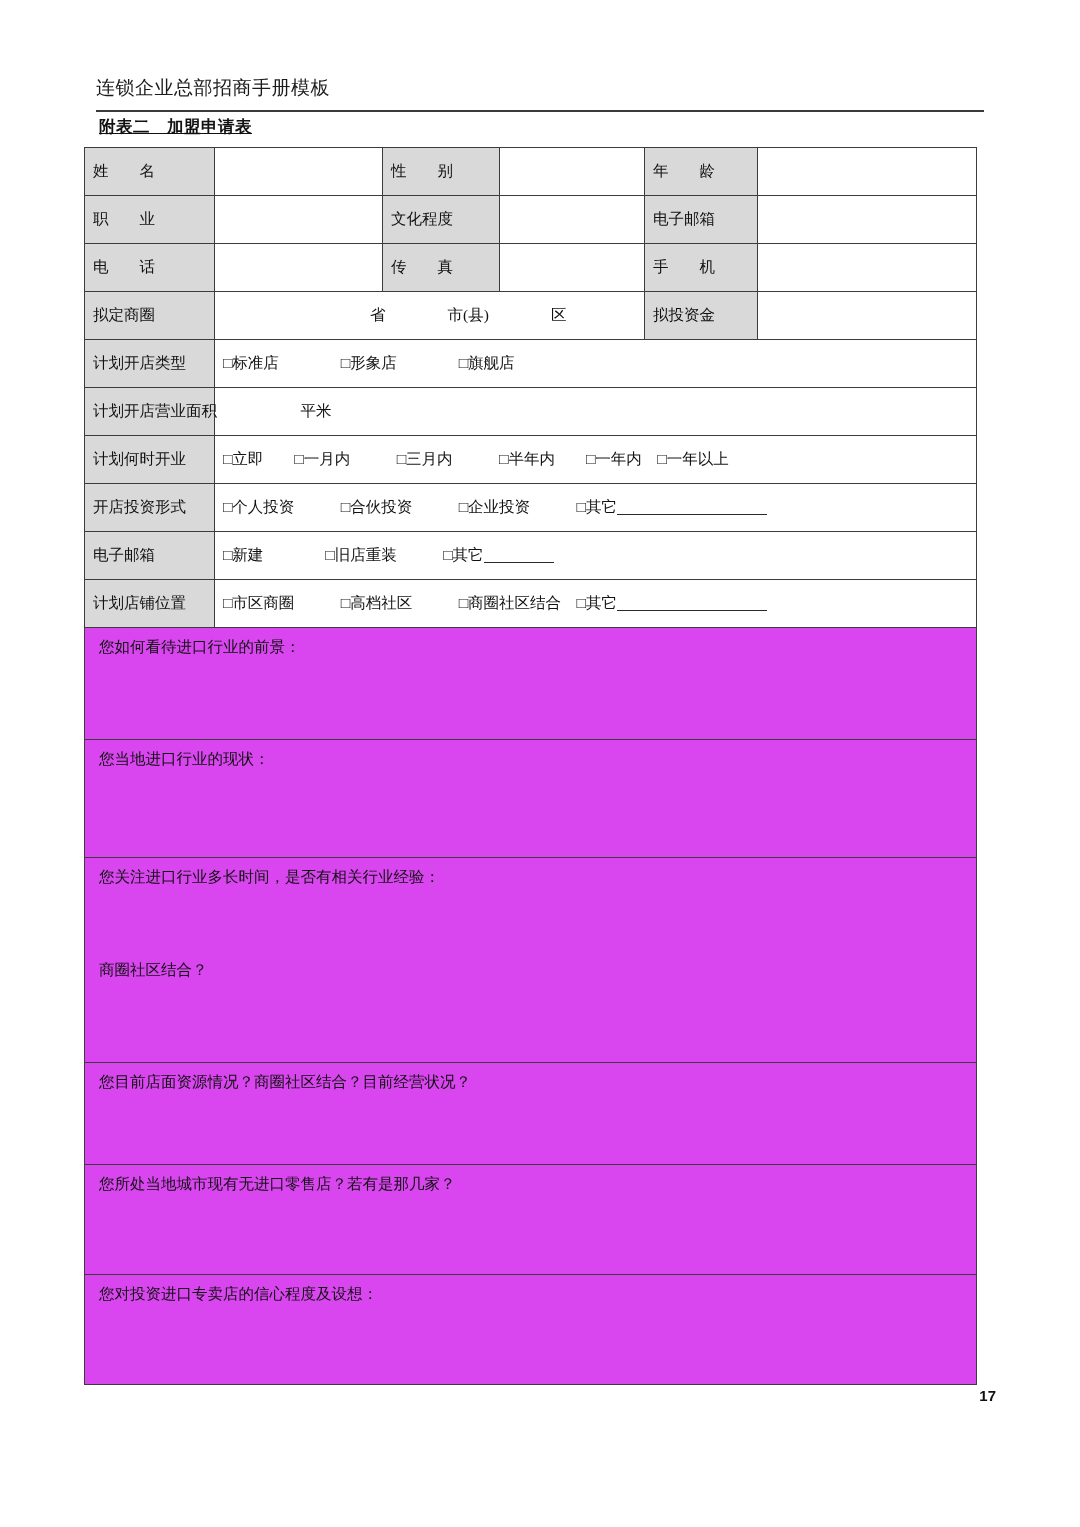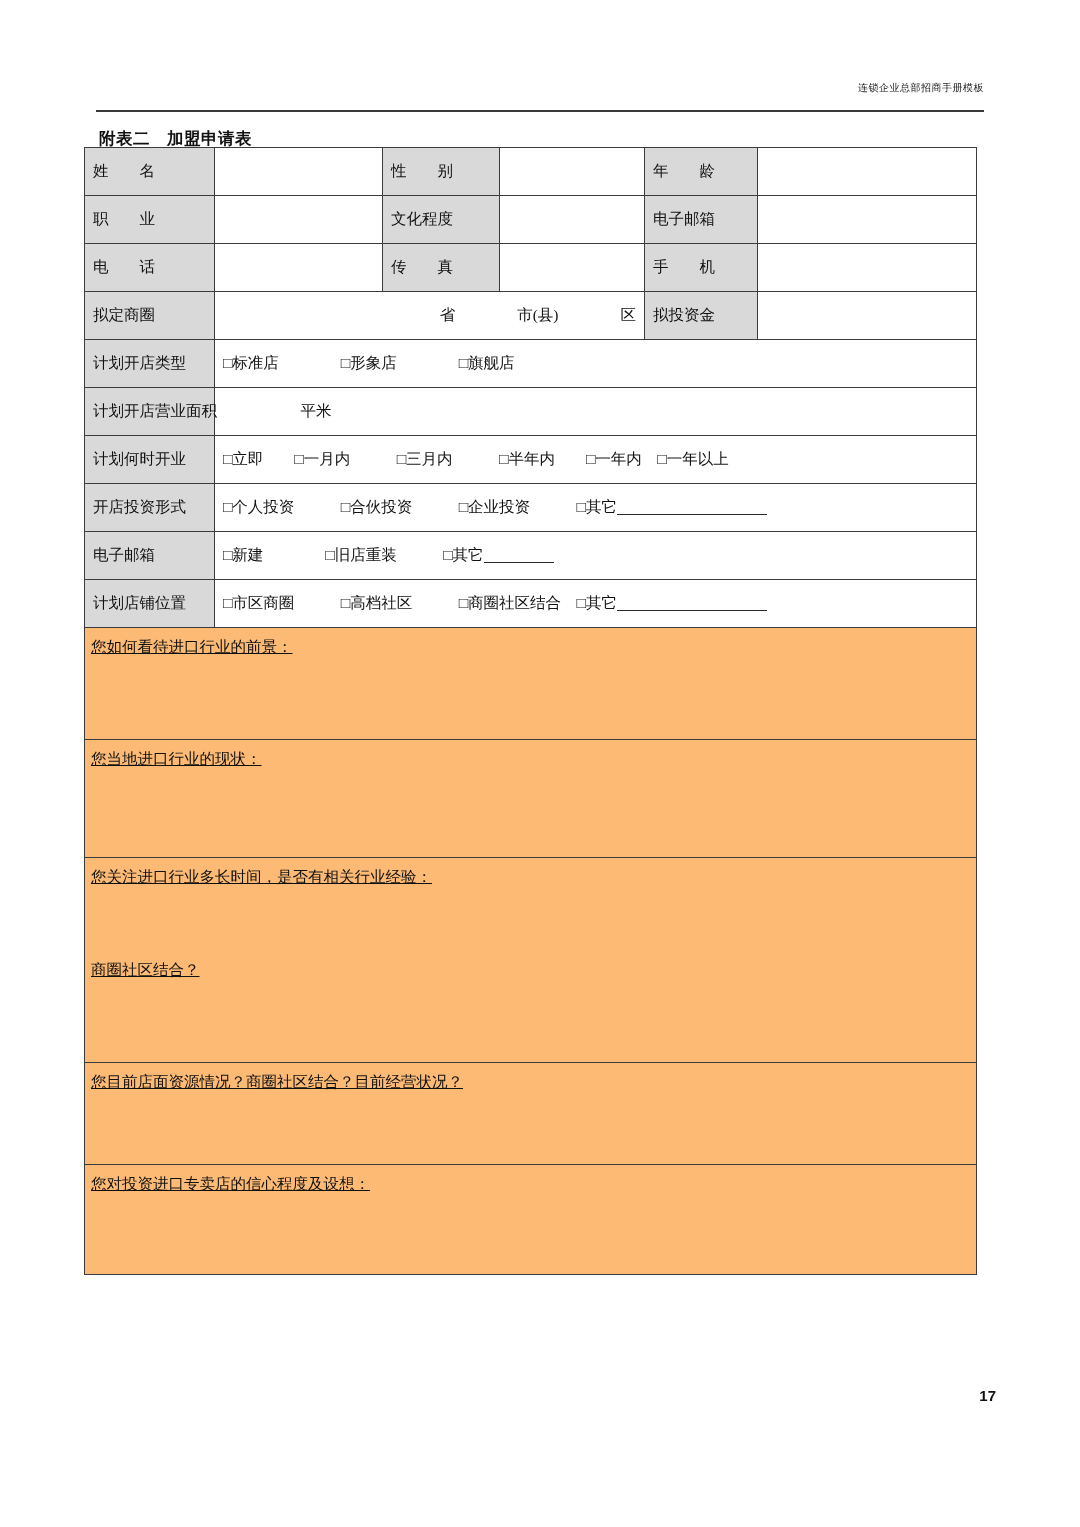--- a/index.html
+++ b/index.html
@@ -19,47 +19,48 @@
     box-sizing: border-box;
     overflow: hidden;
   }
 
   
   .doc-header {
     position: absolute;
     left: 96px;
     top: 78px;
     width: 888px;
-    text-align: right;
+    text-align: left;
     font-family: "Liberation Sans", "DejaVu Sans", sans-serif;
-    font-size: 10px;
+    font-size: 19px;
     letter-spacing: 0.5px;
     color: #1a1a1a;
     line-height: 20px;
   }
   .header-rule {
     position: absolute;
     left: 96px;
     top: 110px;
     width: 888px;
     height: 0;
     border-top: 2.5px solid #3a3a3a;
   }
 
   
   .doc-title {
     position: absolute;
     left: 99px;
-    top: 128px;
+    top: 116px;
     font-family: "Liberation Sans", "DejaVu Sans", sans-serif;
     font-weight: bold;
     font-size: 16.5px;
     letter-spacing: 0.5px;
     color: #111111;
     white-space: pre;
+    text-decoration: underline;
   }
 
   
   .form-table {
     position: absolute;
     left: 84px;
     top: 147px;
     width: 892px;
     border-collapse: collapse;
     table-layout: fixed;
@@ -80,40 +81,39 @@
   }
   td.val {
     background: #ffffff;
   }
   td.opts {
     background: #ffffff;
     white-space: pre;
     letter-spacing: 0px;
   }
   td.center-text {
-    text-align: right;
+    text-align: center;
     white-space: pre;
   }
 
   .blank-line {
     display: inline-block;
     border-bottom: 1.3px solid #2a2a2a;
     vertical-align: -3px;
   }
   .bl-sm { width: 70px; }
   .bl-md { width: 72px; }
   .bl-lg { width: 150px; }
 
   
   td.qbox {
-    background: #fdba74;
+    background: #d946ef;
     vertical-align: top;
-    padding: 9px 0 0 6px;
-    white-space: pre;
-    text-decoration: underline;
+    padding: 9px 0 0 14px;
+    white-space: pre;
   }
   .q-extra {
     display: block;
     margin-top: 72px;
   }
 
   
   .page-number {
     position: absolute;
     right: 84px;
@@ -219,20 +219,23 @@
       </tr>
 
       <tr>
         <td class="qbox" colspan="6" style="height:205px"><span>您关注进口行业多长时间，是否有相关行业经验：</span><span class="q-extra">商圈社区结合？</span></td>
       </tr>
 
       <tr>
         <td class="qbox" colspan="6" style="height:102px"><span>您目前店面资源情况？商圈社区结合？目前经营状况？</span></td>
       </tr>
 
+      <tr>
+        <td class="qbox" colspan="6" style="height:110px"><span>您所处当地城市现有无进口零售店？若有是那几家？</span></td>
+      </tr>
 
       <tr>
         <td class="qbox" colspan="6" style="height:110px"><span>您对投资进口专卖店的信心程度及设想：</span></td>
       </tr>
 
     </tbody>
   </table>
 
   <div class="page-number">17</div>
 

